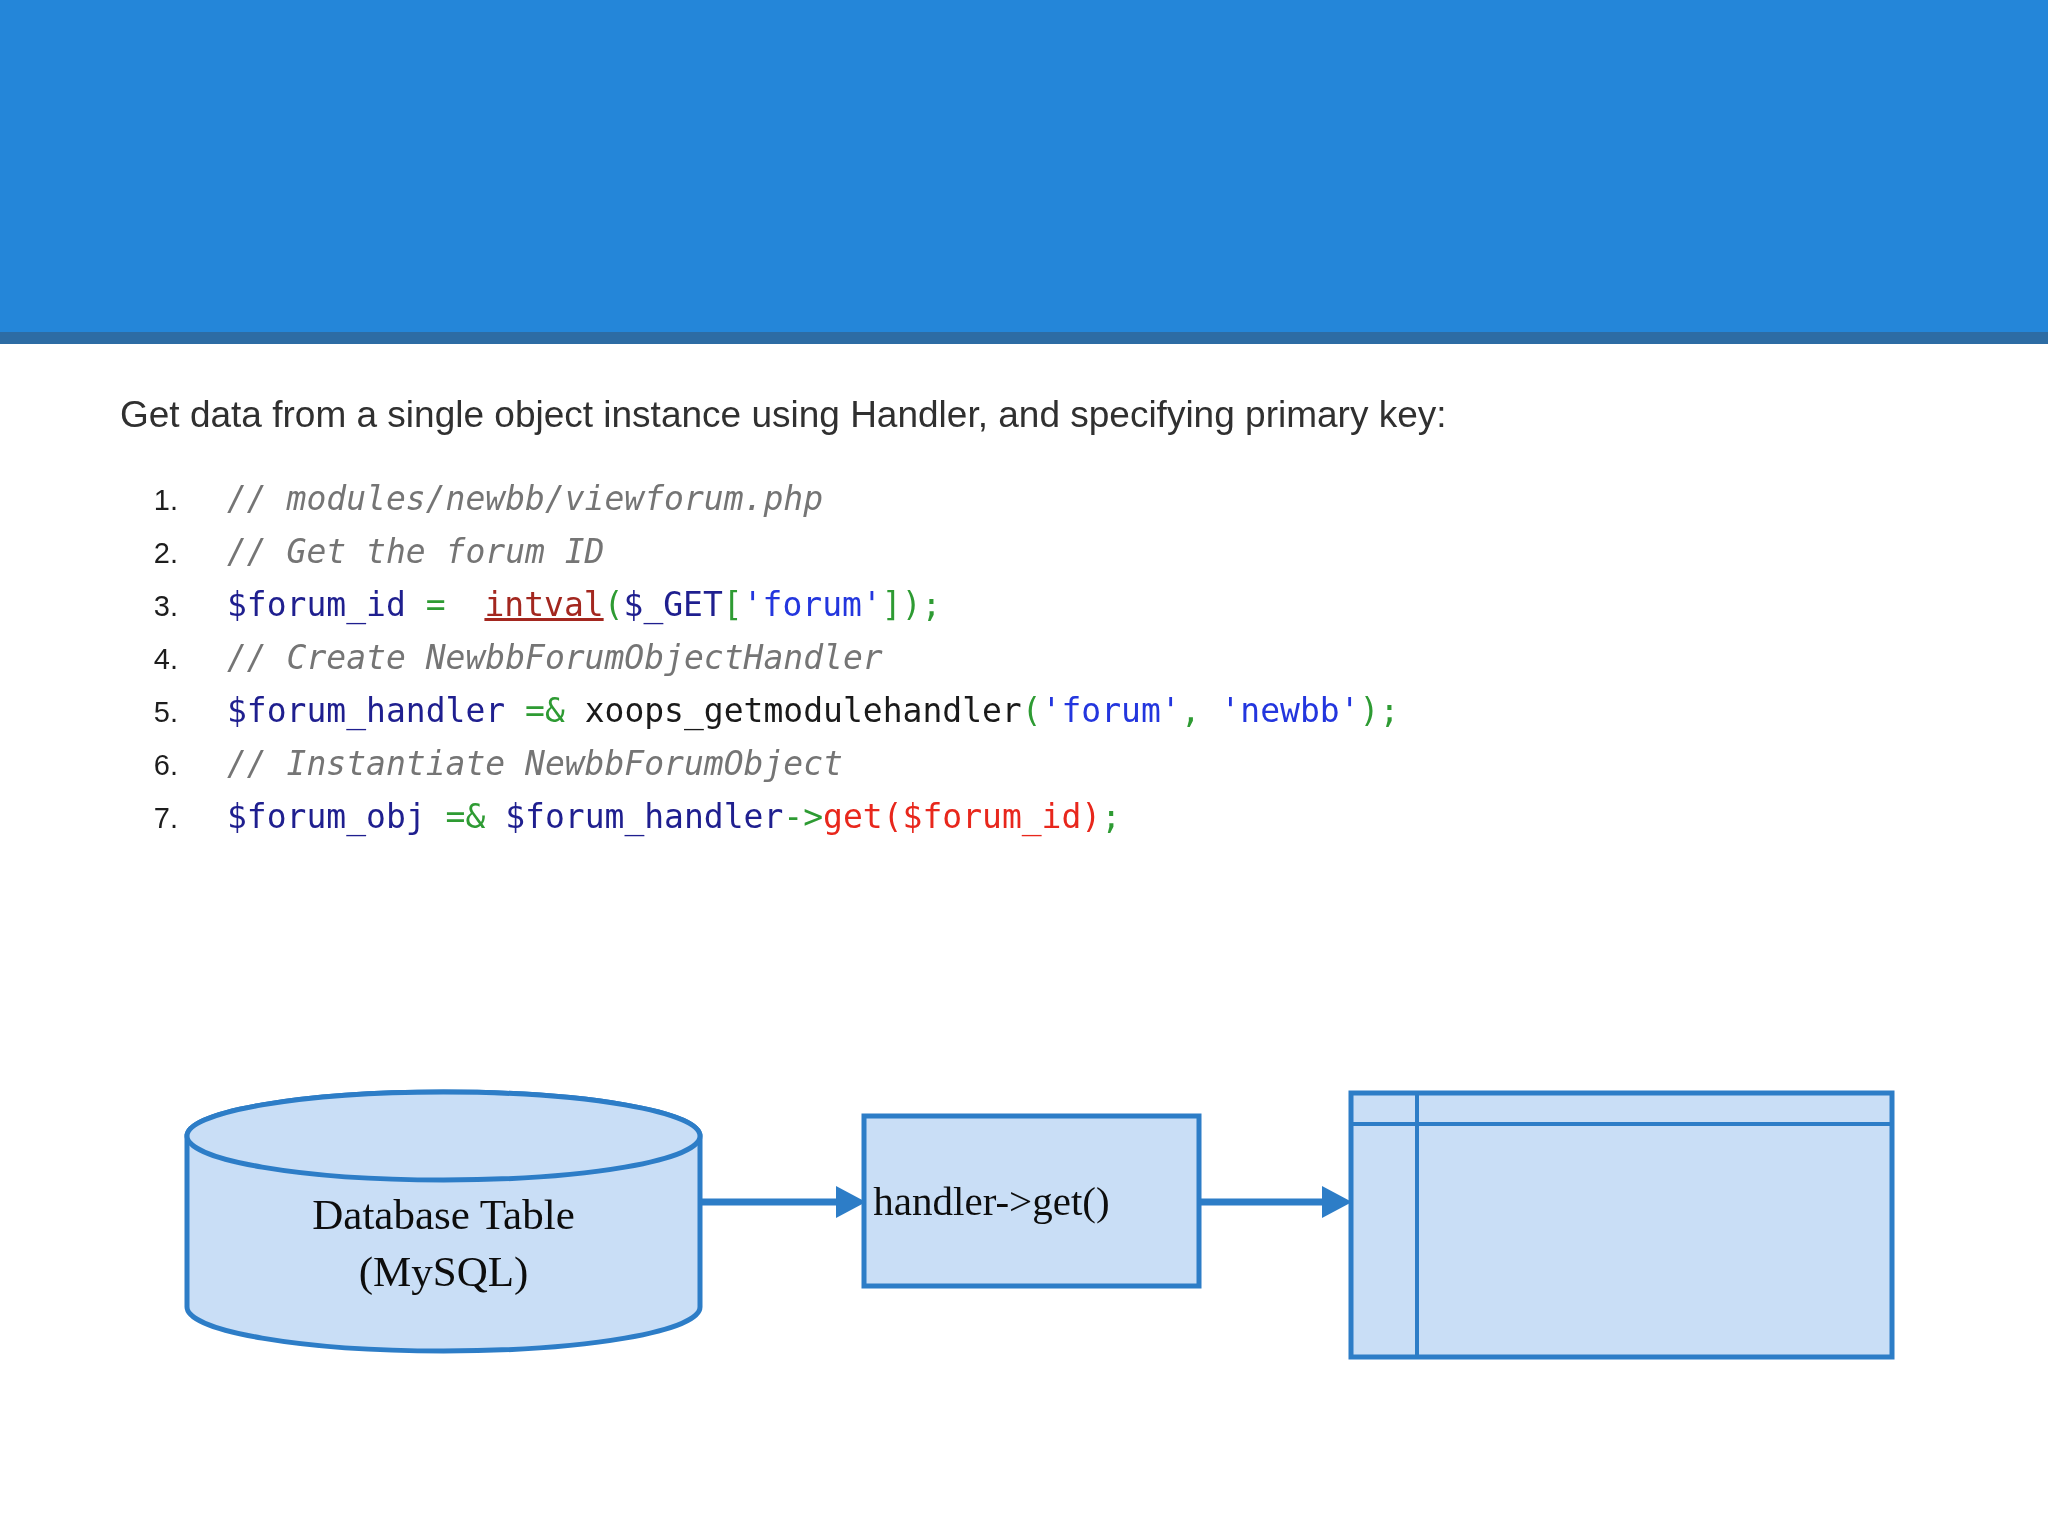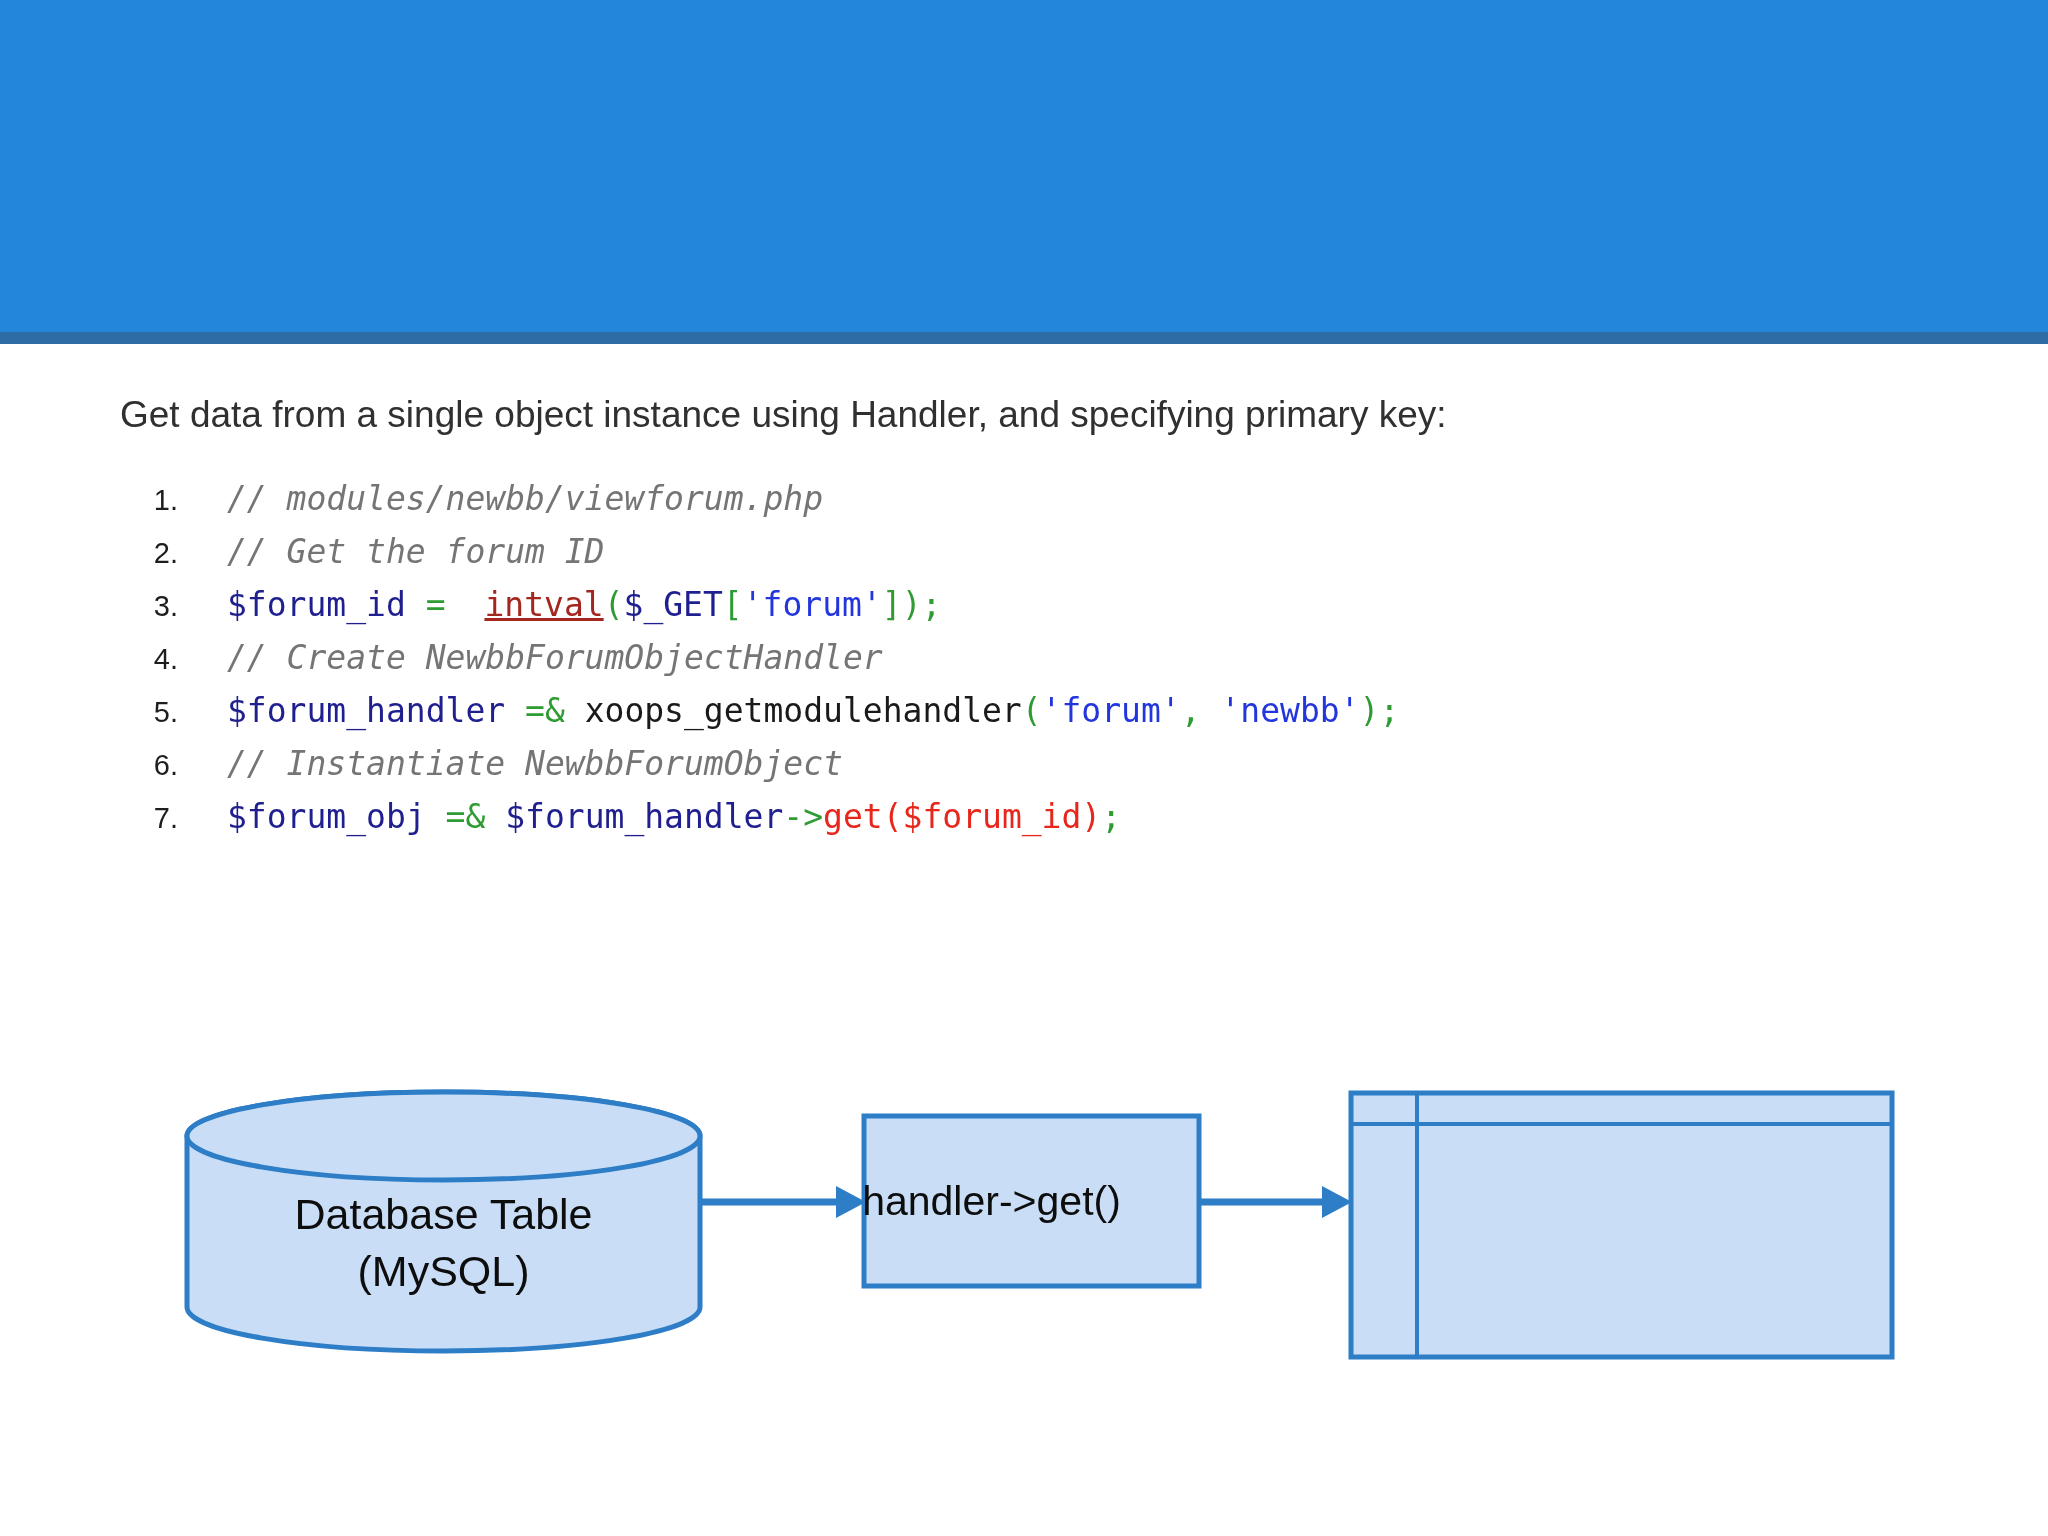--- a/index.html
+++ b/index.html
@@ -64,21 +64,21 @@
   }
   .tok-comment{color:var(--code-comment); font-style:italic;}
   .tok-var{color:var(--code-var);}
   .tok-op{color:var(--code-op);}
   .tok-fnred{color:var(--code-fnred); text-decoration:underline;margin-left:19px;}
   .tok-str{color:var(--code-str);}
   .tok-call{color:var(--code-call);}
   .tok-plain{color:var(--code-plain);}
   .diagram{
     position:absolute; left:0; top:1040px;
-    width:2048px; height:380px;
+    width:2048px; height:380px;font-family:Liberation Serif, serif;
   }
   .diagram svg{position:absolute; left:0; top:0;}
   .shape{fill:var(--shape-fill); stroke:var(--shape-stroke); stroke-width:5;}
   .shape-thin{stroke:var(--shape-stroke); stroke-width:4; fill:none;}
   .arrow-line{stroke:var(--shape-stroke); stroke-width:7;}
   .arrow-head{fill:var(--shape-stroke); stroke:none;}
   .db-label{
     position:absolute; left:187px; top:146px; width:513px;
     text-align:center; font-size:43px; line-height:57px; color:#0d0d0d;
   }

